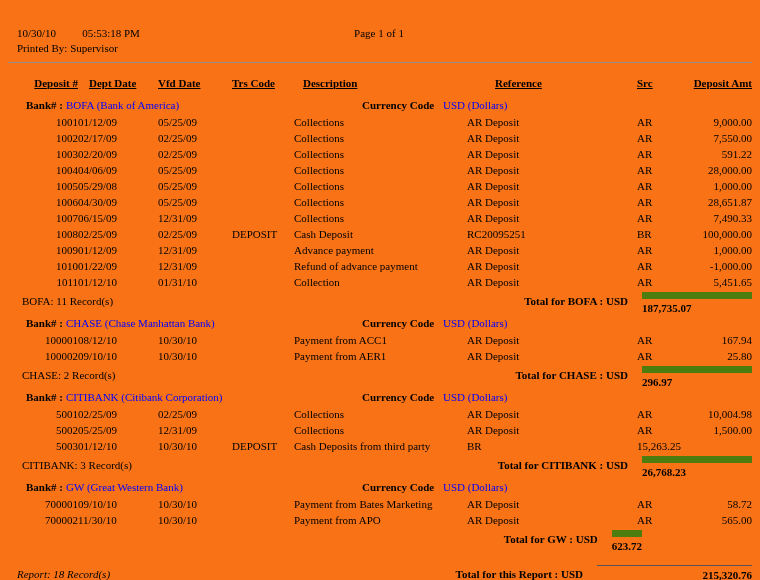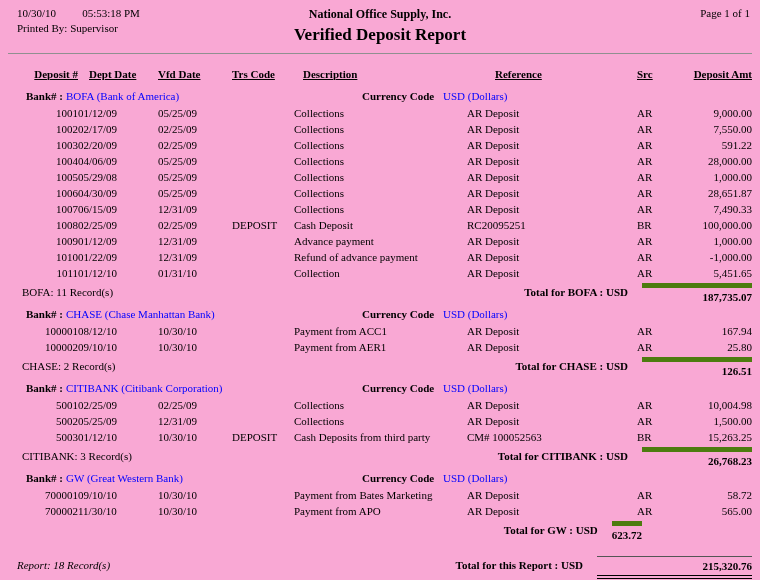--- a/index.html
+++ b/index.html
@@ -1,21 +1,21 @@
 <!DOCTYPE html>
 <html><head>
 <meta charset="utf-8">
 <style>
   html,body{margin:0;padding:0;background:#fff;}
   .page{
     position:relative;
     width:760px;height:580px;
     box-sizing:border-box;
-    padding:3px 8px 0 8px;
-    background:#f9a8d4;
+    padding:23px 8px 0 8px;
+    background:#f97316;
     color:#000;
     font-family:"Liberation Serif","DejaVu Serif",serif;
     font-size:11px;
     overflow:hidden;
   }
   
   .page-header{display:grid;grid-template-columns:1fr auto 1fr;align-items:start;margin-top:4px;}
   .ph-left{padding-left:9px;}
   .ph-line1 .time{margin-left:26px;}
   .ph-line2{margin-top:3px;}
@@ -39,42 +39,38 @@
   .bank-row{position:relative;height:17px;line-height:17px;margin-top:3px;}
   .bank-label{position:absolute;left:18px;font-weight:bold;}
   .bank-name{position:absolute;left:58px;color:#0000FF;}
   .currency-label{position:absolute;left:354px;font-weight:bold;}
   .currency-value{position:absolute;left:435px;color:#0000FF;}
 
   
   .subtotal{display:grid;grid-template-columns:1fr auto 110px;margin:2px 0 4px 0;height:19px;line-height:18px;}
   .subtotal .note{padding-left:14px;}
   .subtotal .tlabel{font-weight:bold;text-align:right;padding-right:14px;}
-  .subtotal .tamount{font-weight:bold;text-align:right;border-top:5px solid #4d7c0f;}
+  .subtotal .tamount{font-weight:bold;text-align:left;border-top:7px solid #4d7c0f;}
 
   .report-total{display:grid;grid-template-columns:1fr auto 155px;margin-top:16px;height:22px;line-height:18px;}
   .report-total .note{font-style:italic;padding-left:9px;}
   .report-total .tlabel{font-weight:bold;text-align:right;padding-right:14px;}
   .report-total .tamount{font-weight:bold;text-align:right;border-top:1px solid #555;border-bottom:4px double #000;}
 </style>
 </head>
 <body>
 
 <div class="page">
 
   <div class="page-header">
     <div class="ph-left">
       <div class="ph-line1">
         <span>10/30/10</span><span class="time">05:53:18 PM</span>
       </div>
       <div class="ph-line2">Printed By: Supervisor</div>
-    </div>
-    <div class="ph-center">
-      <div class="company">National Office Supply, Inc.</div>
-      <div class="report-title">Verified Deposit Report</div>
     </div>
     <div class="ph-right">Page 1 of 1</div>
   </div>
 
   <div class="rule"></div>
 
   <div class="grid header-row">
     <div class="hc r"><span>Deposit #</span></div>
     <div class="hc" style="padding-left:11px;"><span>Dept Date</span></div>
     <div class="hc"><span>Vfd Date</span></div>
@@ -248,21 +244,21 @@
     <div></div>
     <div>Payment from AER1</div>
     <div>AR Deposit</div>
     <div>AR</div>
     <div class="amt">25.80</div>
   </div>
 </div>
     <div class="subtotal">
       <div class="note">CHASE: 2 Record(s)</div>
       <div class="tlabel">Total for CHASE : USD</div>
-      <div class="tamount">126.51</div>
+      <div class="tamount">296.97</div>
     </div>
   </section>
 
   <section class="bank">
     <div class="bank-row">
       <span class="bank-label">Bank# :</span>
       <span class="bank-name">CITIBANK (Citibank Corporation)</span>
       <span class="currency-label">Currency Code</span>
       <span class="currency-value">USD (Dollars)</span>
     </div>
@@ -288,21 +284,20 @@
     <div>AR</div>
     <div class="amt">1,500.00</div>
   </div>
 
   <div class="grid data-row">
     <div class="num">5003</div>
     <div>01/12/10</div>
     <div>10/30/10</div>
     <div>DEPOSIT</div>
     <div>Cash Deposits from third party</div>
-    <div>CM# 100052563</div>
     <div>BR</div>
     <div class="amt">15,263.25</div>
   </div>
 </div>
     <div class="subtotal">
       <div class="note">CITIBANK: 3 Record(s)</div>
       <div class="tlabel">Total for CITIBANK : USD</div>
       <div class="tamount">26,768.23</div>
     </div>
   </section>

